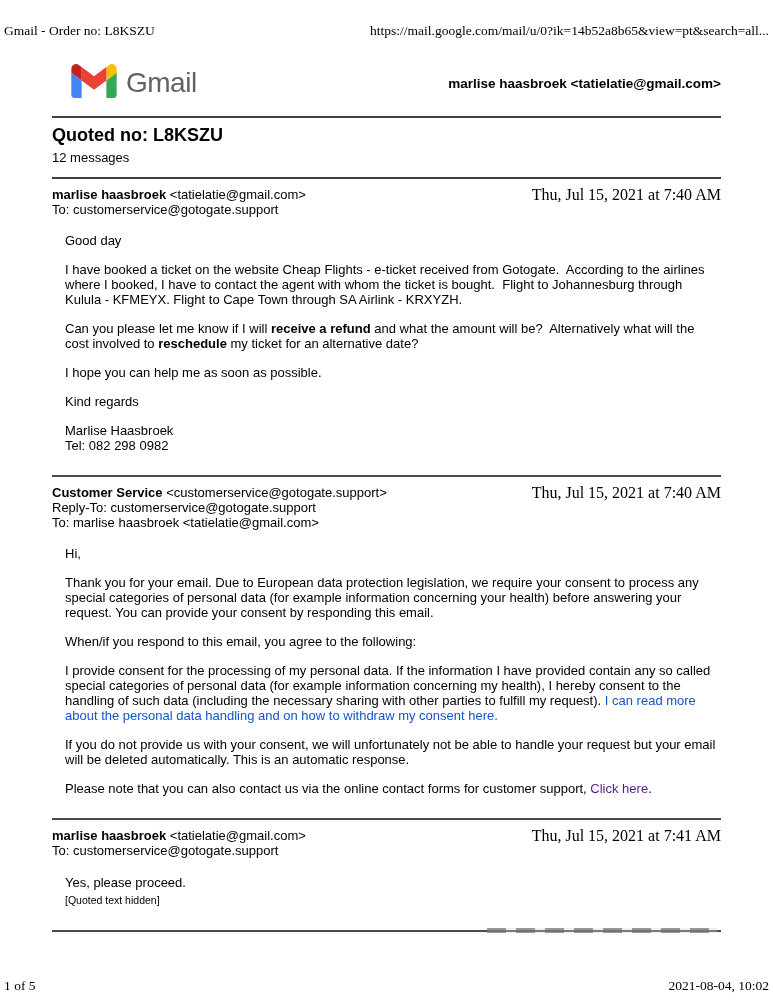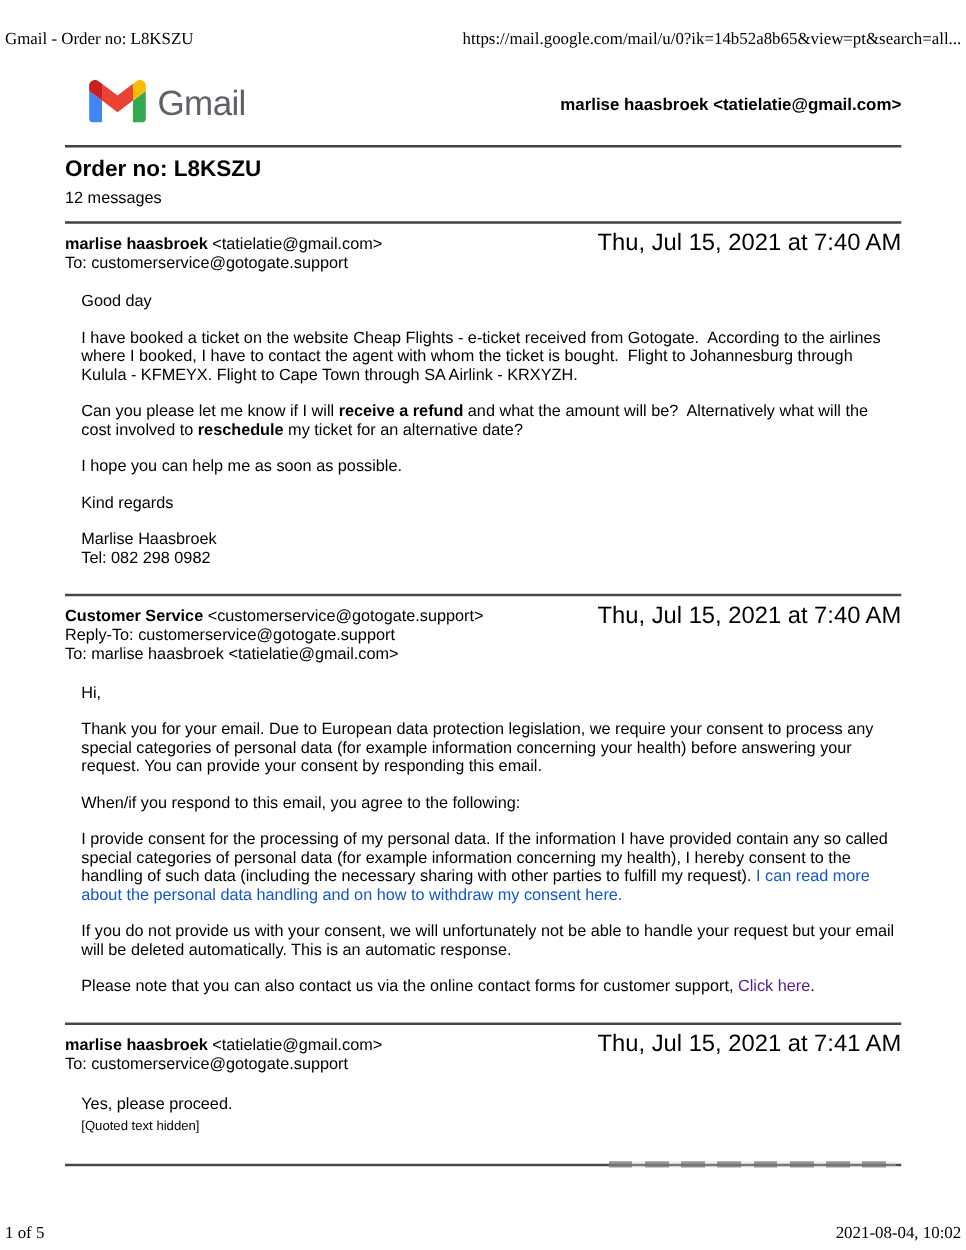--- a/index.html
+++ b/index.html
@@ -48,21 +48,21 @@
   .msg-count { font-size: 13px; margin-top: 4px; margin-bottom: 12px; }
 
   
   .message { }
   .msg-header {
     display: flex; justify-content: space-between; align-items: flex-start;
     padding-top: 9px;
     font-size: 13px; line-height: 14.7px;
   }
   .msg-from-name { font-weight: bold; }
-  .msg-date { font-size: 19px; white-space: nowrap; }
+  .msg-date { font-size: 16px; white-space: nowrap; font-family: Liberation Serif, serif; }
   .msg-body { margin: 16px 0 0 13px; padding-bottom: 22px; }
   .para {
     font-size: 13px; line-height: 15px;
     margin: 0 0 14px 0;
     white-space: pre-wrap;
   }
   .para:last-child { margin-bottom: 0; }
   .b { font-weight: bold; }
   .q { font-size: 10.5px; }
   .q-para { margin-top: -12px; }
@@ -100,21 +100,21 @@
           <path fill="#c5221f" d="M52 59v-8c0-7.42 8.47-11.65 14.4-7.2L72 48v26z"></path>
         </svg>
       </span>
       <span class="gmail-wordmark">Gmail</span>
     </div>
     <div class="account">marlise haasbroek &lt;tatielatie@gmail.com&gt;</div>
   </div>
 
   <div class="rule top-rule"></div>
 
-  <div class="subject">Order no: L8KSZU</div>
+  <div class="subject">Quoted no: L8KSZU</div>
   <div class="msg-count">12 messages</div>
 
   <div class="rule subject-rule"></div>
 
   <div id="message-list">
       <div class="message">
         <div class="msg-header">
           <div class="msg-from-block">
             <div><span class="msg-from-name">marlise haasbroek</span><span> &lt;tatielatie@gmail.com&gt;</span></div>
             <div>To: customerservice@gotogate.support</div>

